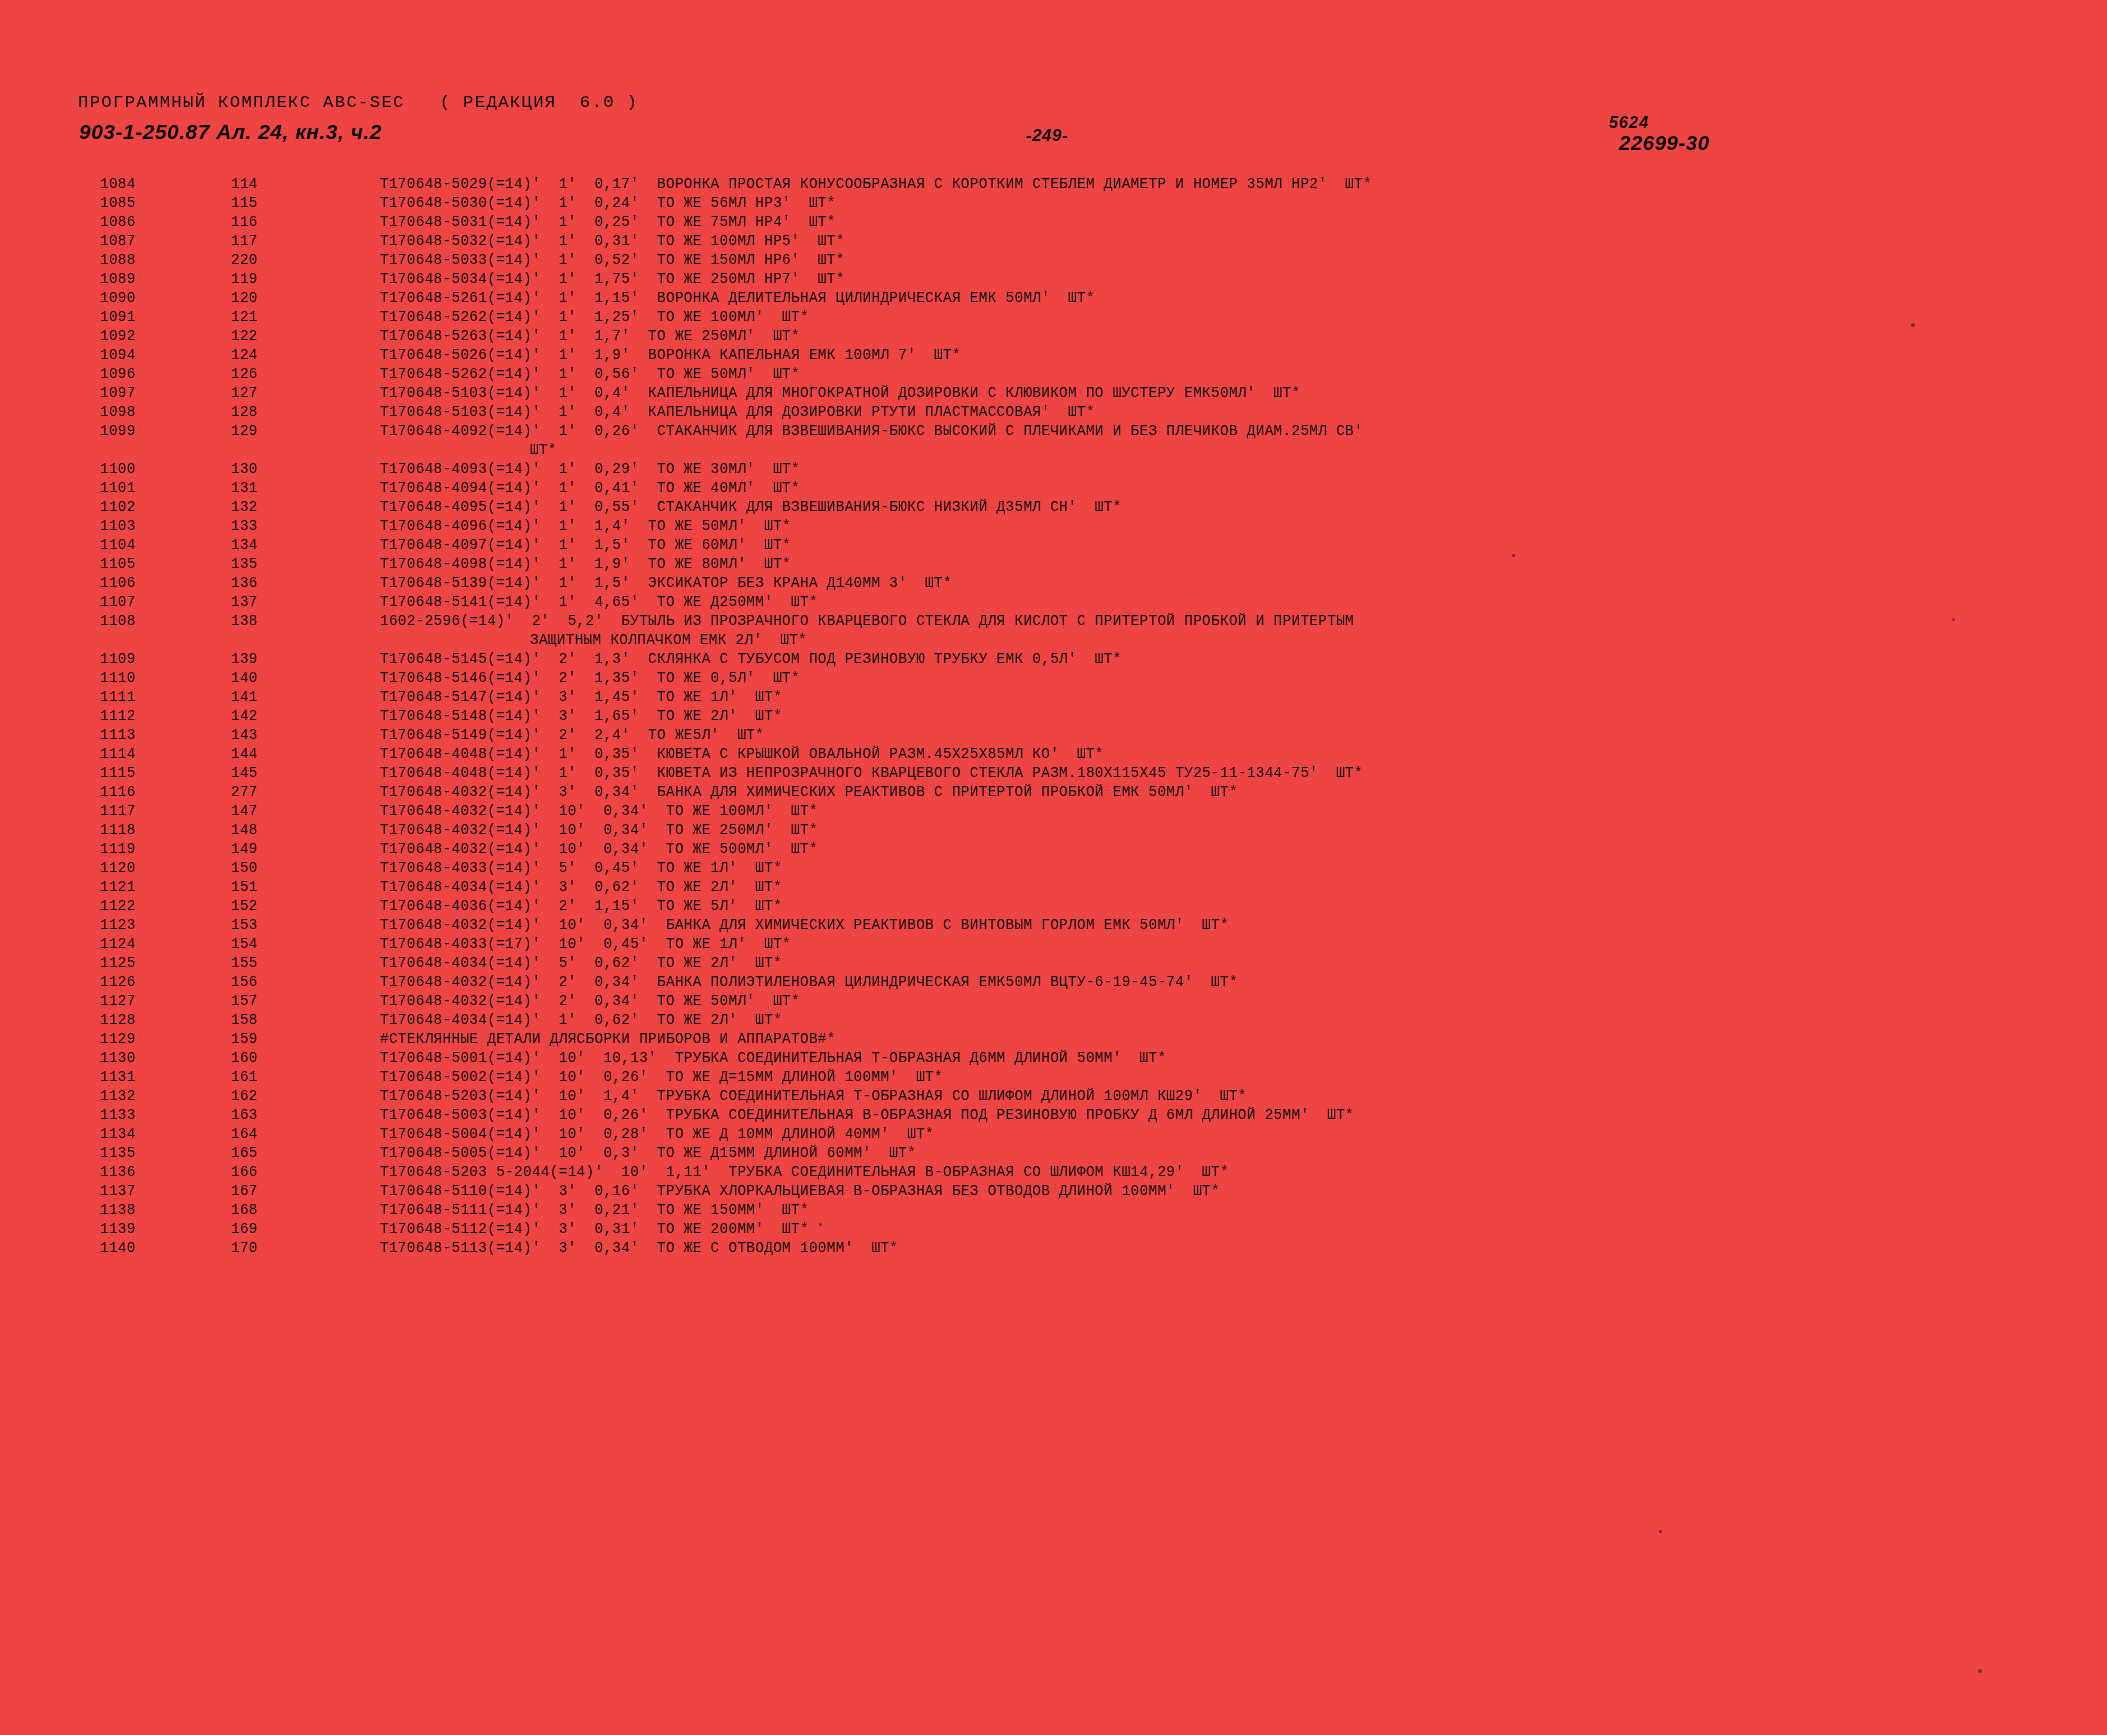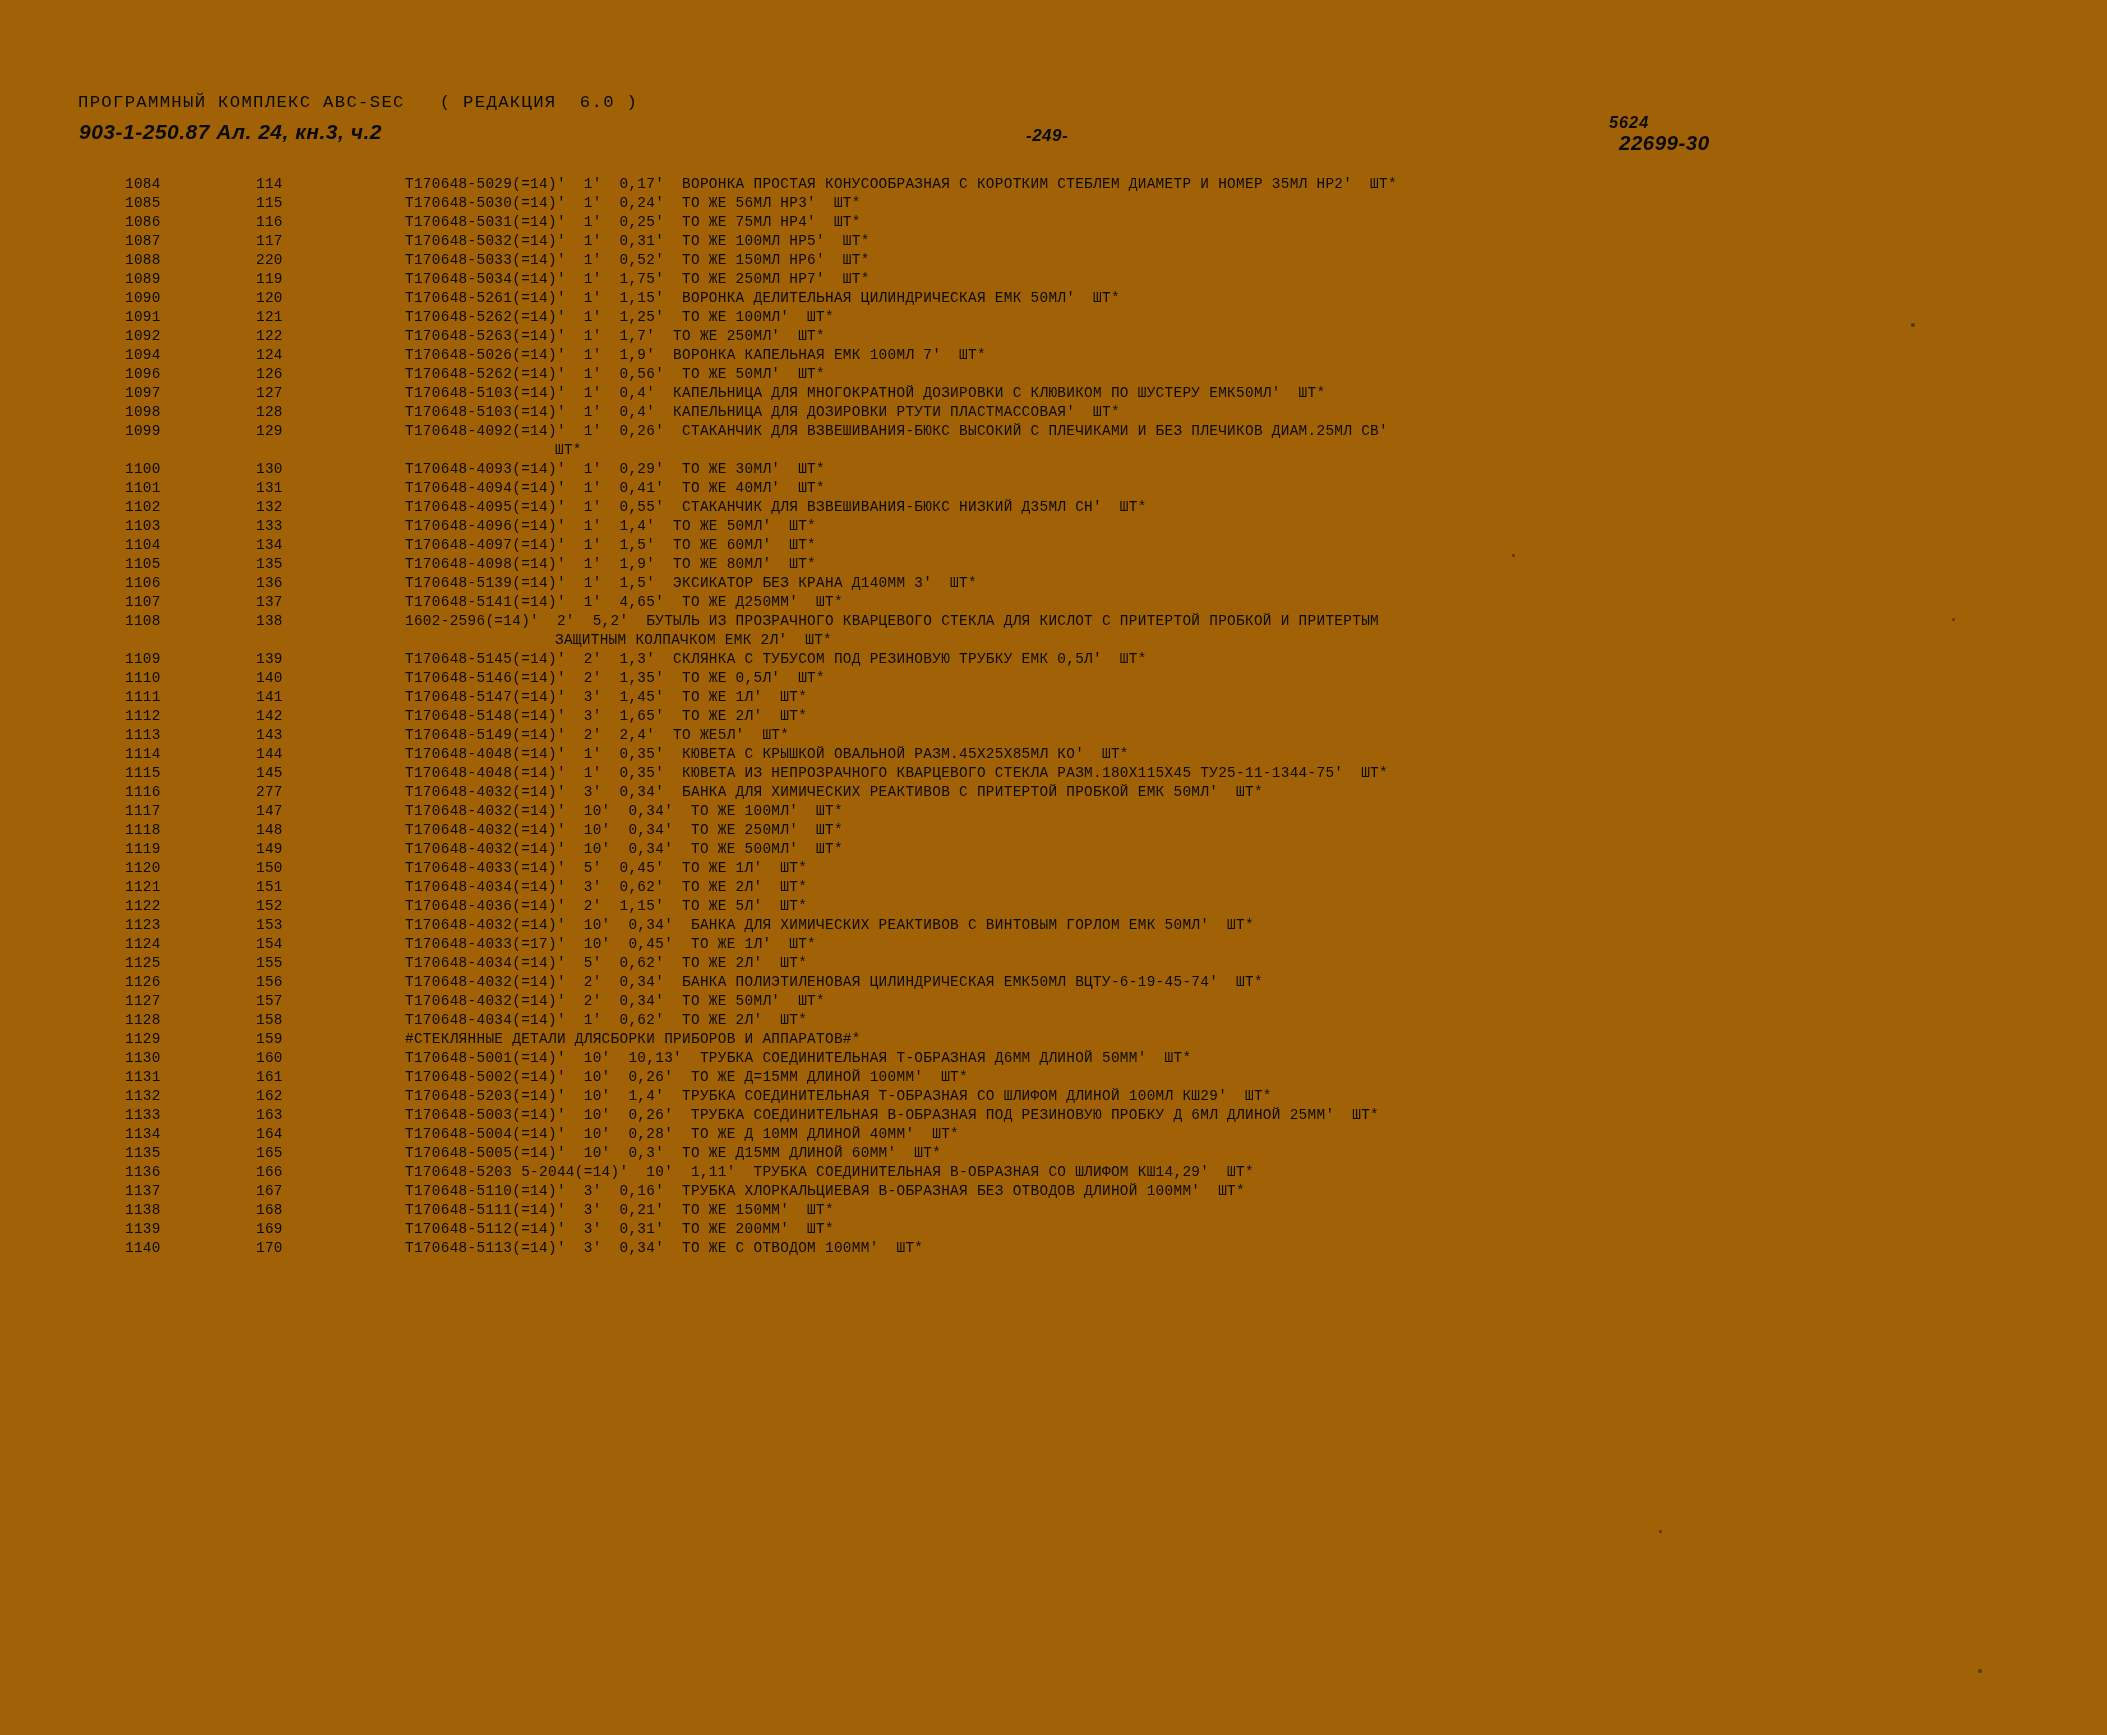--- a/index.html
+++ b/index.html
@@ -15,21 +15,21 @@
     overflow: hidden;
     font-family: "Liberation Mono", "DejaVu Sans Mono", monospace;
     color: #0a0a0a;
     -webkit-font-smoothing: none;
   }
 
   
   .sheet {
     position: absolute;
     inset: 0;
-    background: #a16207;
+    background: #ef4444;
   }
 
   
   .handwritten {
     font-family: Liberation Sans, sans-serif;
     font-style: italic;
     font-weight: bold;
     letter-spacing: 0.5px;
   }
 
@@ -83,21 +83,20 @@
     left: 0;
     top: 176px;
     width: 2108px;
   }
   .row {
     position: relative;
     height: 19px;
     white-space: pre;
     font-size: 14.4px;
     letter-spacing: 0.3px;
-    margin-left: 25px;
   }
   .c-seq {
     position: absolute;
     left: 100px;
     width: 63px;
     text-align: left;
   }
   .c-num {
     position: absolute;
     left: 231px;

